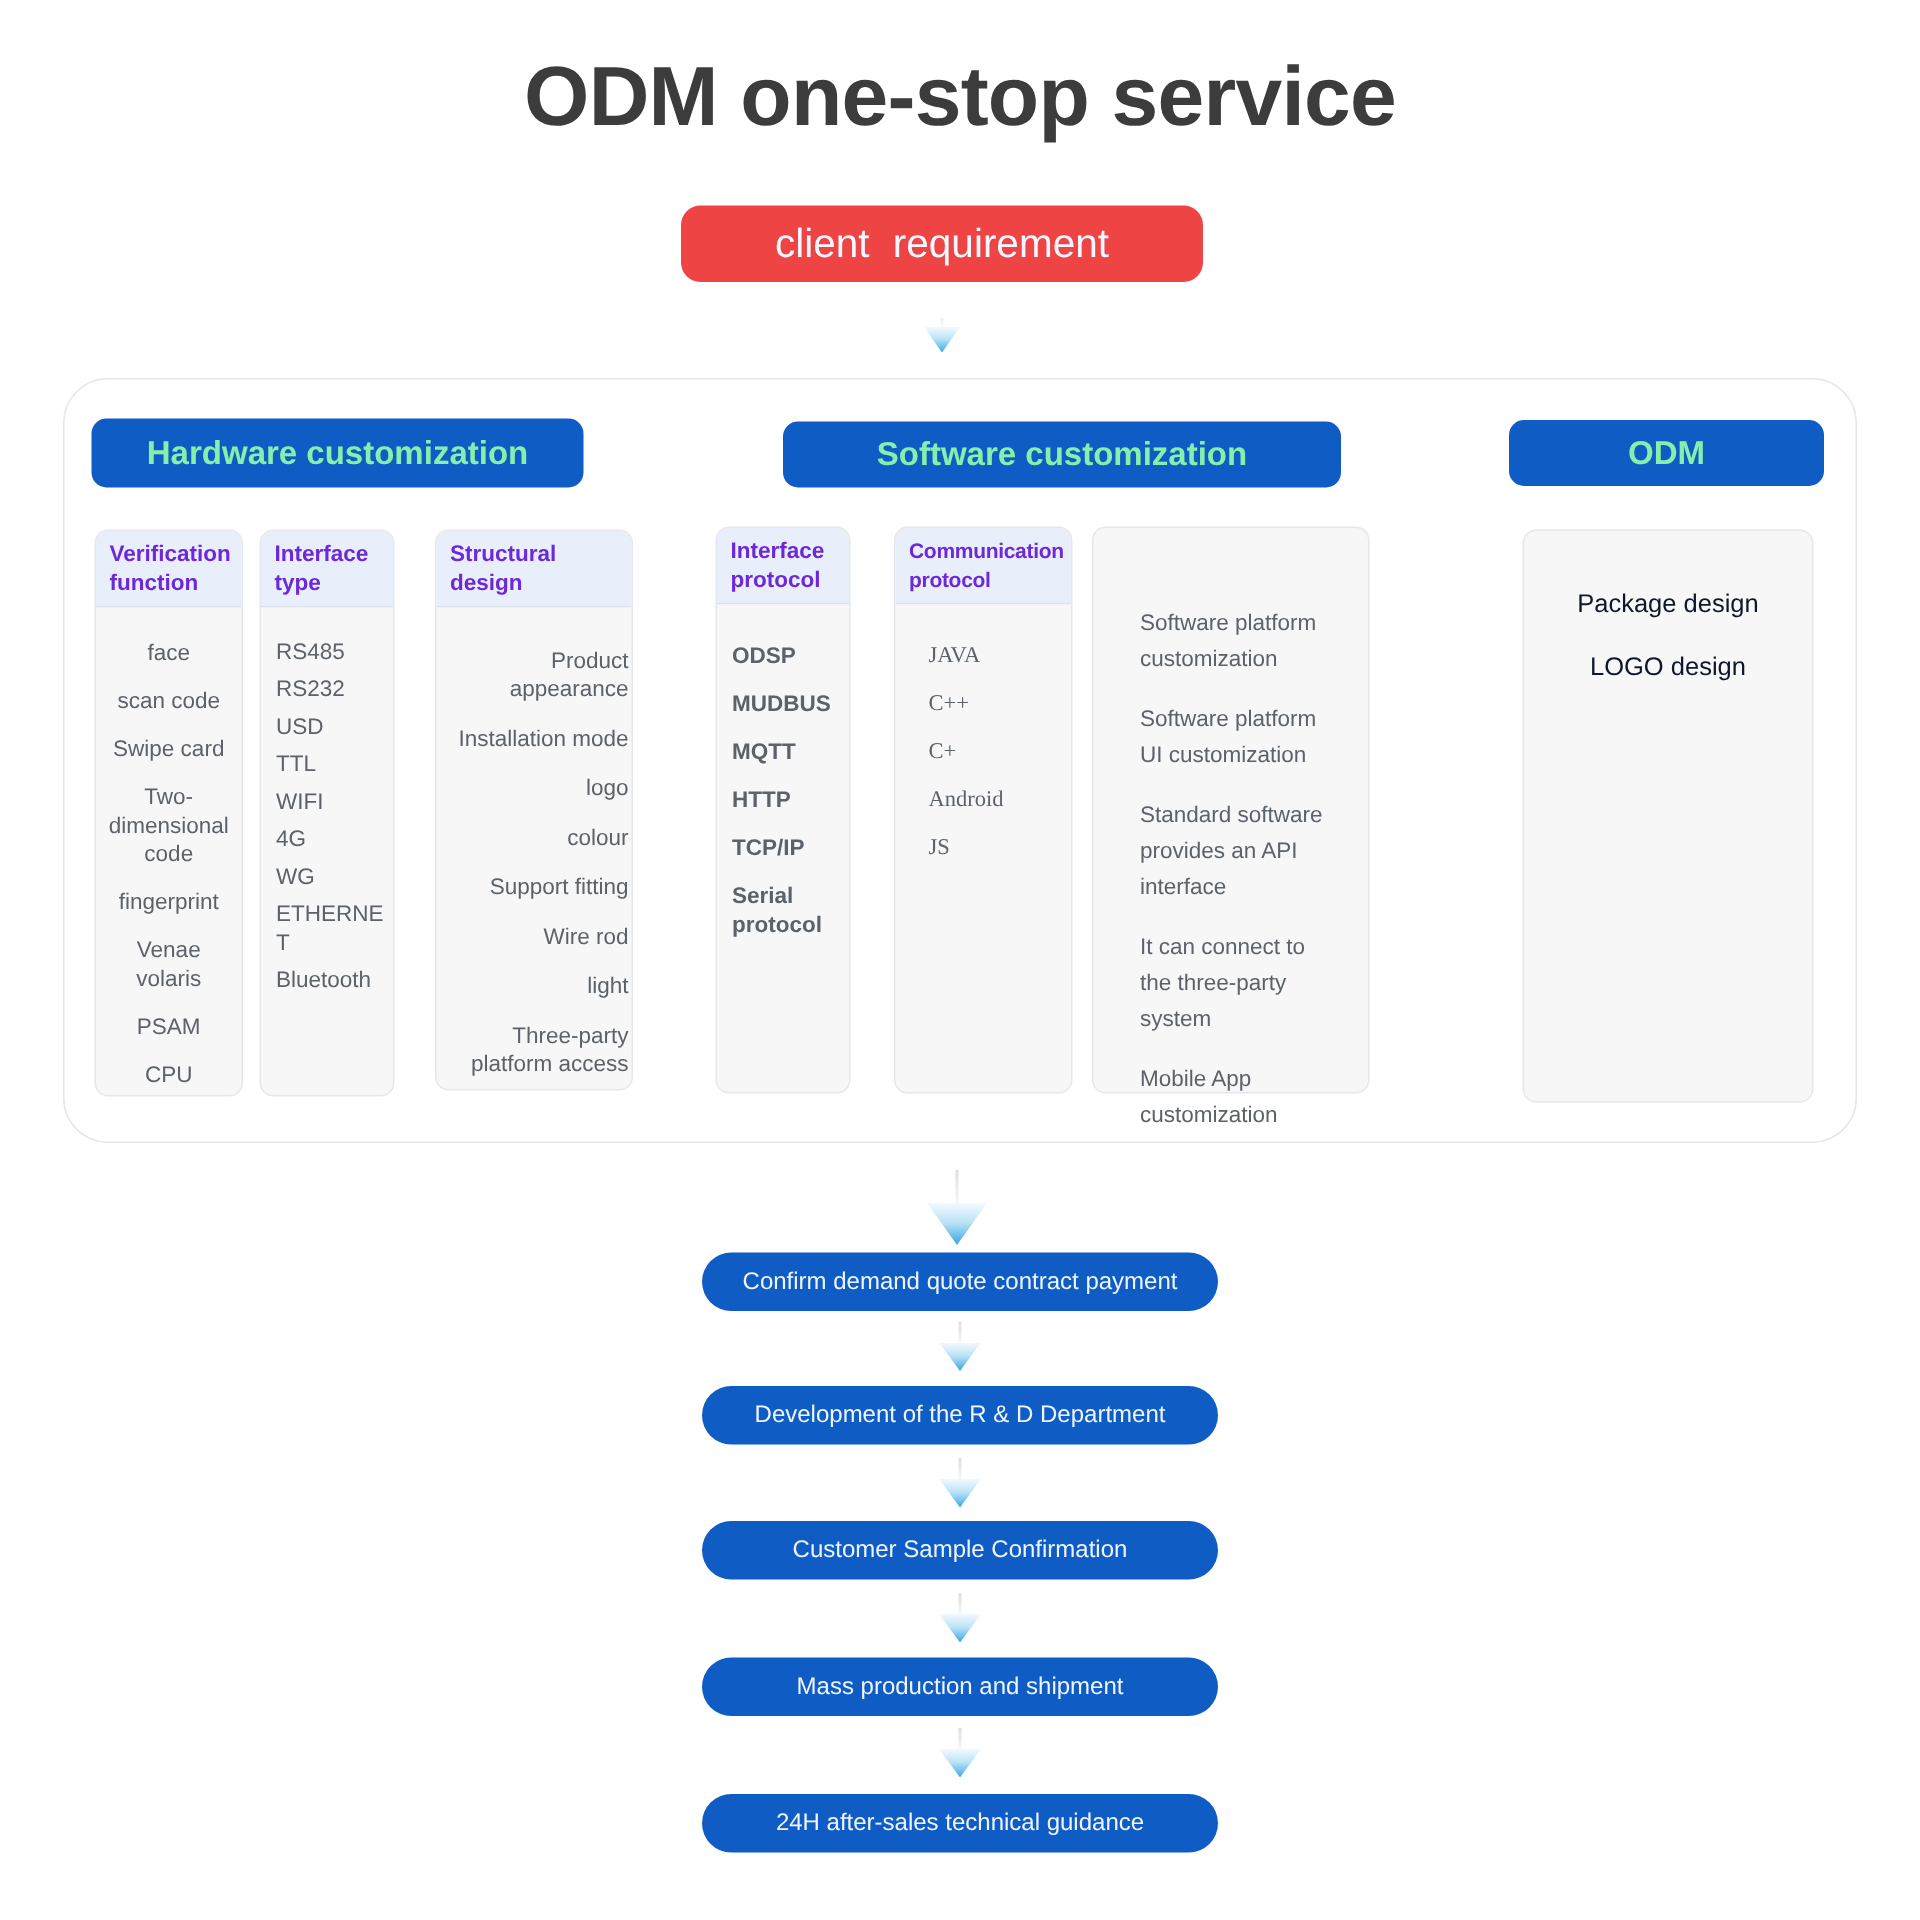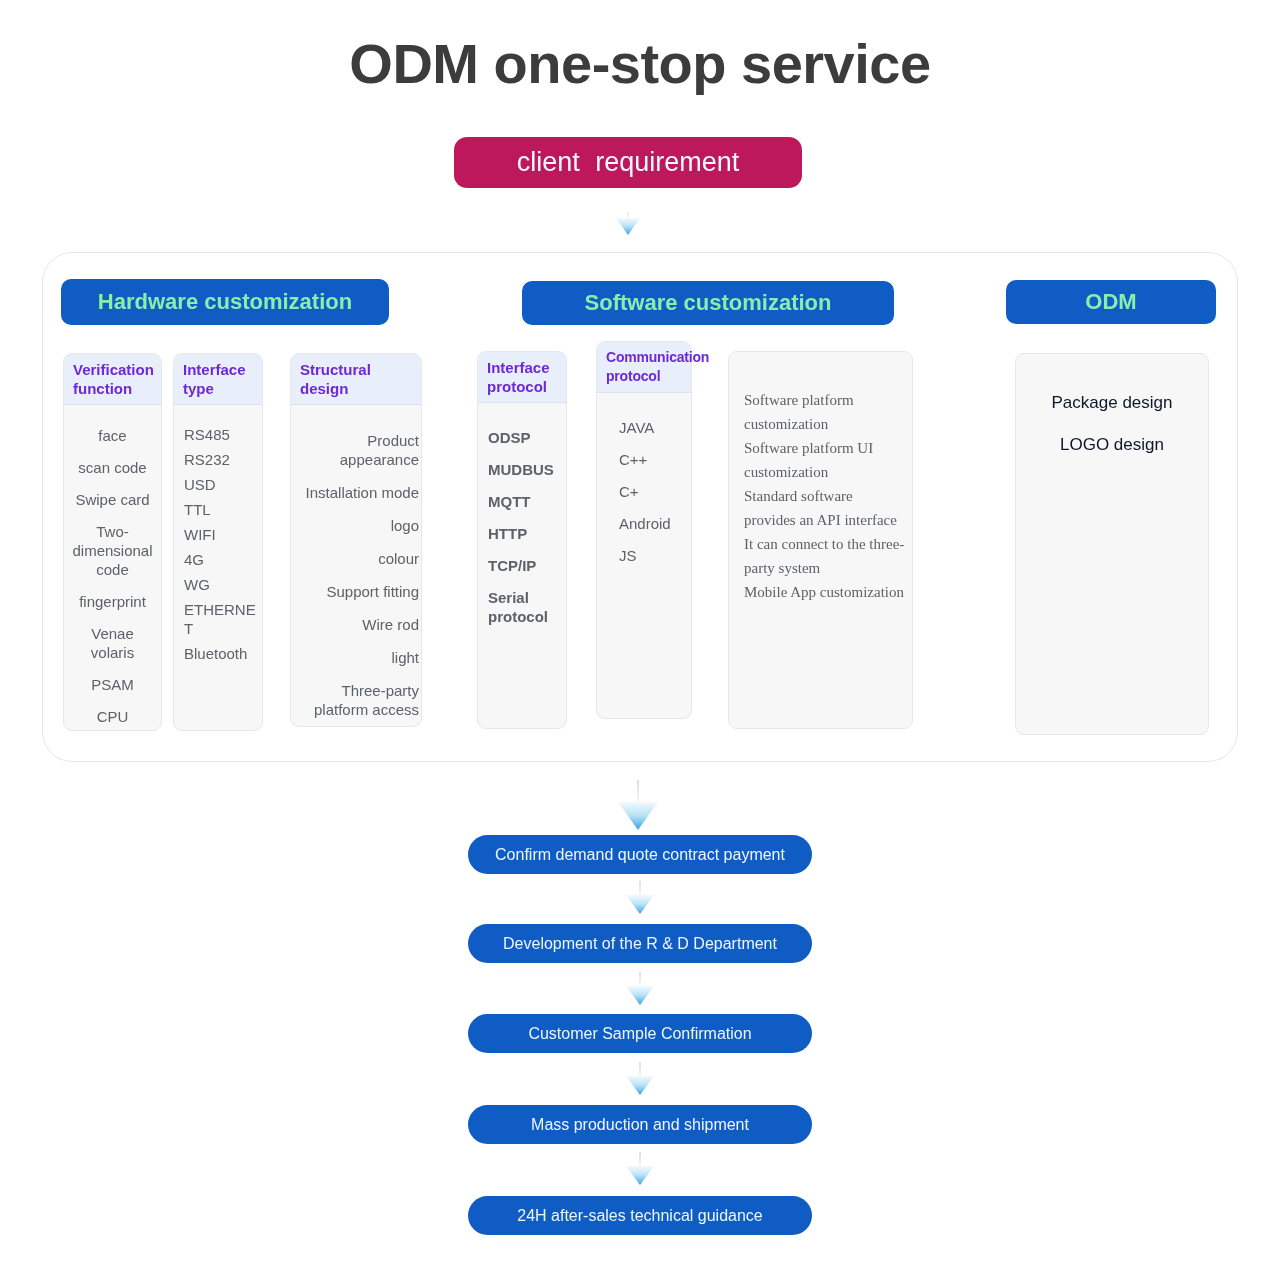--- a/index.html
+++ b/index.html
@@ -11,21 +11,21 @@
   }
 
   .title {
     position:absolute; top:32px; left:0; width:100%;
     text-align:center; font-size:56px; line-height:64px; font-weight:700;
     color:#3c3c3c; letter-spacing:-0.5px;
   }
 
   .btn-client {
     position:absolute; left:454px; top:137px; width:348px; height:51px;
-    background:#be185d; border-radius:13px;
+    background:#ef4444; border-radius:13px;
     color:#f0f7ff; font-size:27px; word-spacing:8px;
     display:flex; align-items:center; justify-content:center;text-align:center;
   }
 
   
   .arrow { position:absolute; display:flex; flex-direction:column; align-items:center; }
   .arrow-stem { width:2px; background:linear-gradient(180deg,#dedede 0%,#f6f6f6 100%); }
   .arrow-head { clip-path:polygon(0 0,100% 0,50% 100%);
     background:linear-gradient(180deg,#f4fafe 0%,#b9e2f6 48%,#36a5e6 100%); }
   .arrow-mini  .arrow-stem { height:6px;  opacity:.6; }
@@ -65,23 +65,23 @@
 
   .v-body  { padding:8px 4px; text-align:center; }
   .v-body  .card-item { margin:13px 0; }
   .i-body  { padding:14px 4px 14px 10px; text-align:left; }
   .i-body  .card-item { margin:6px 0; }
   .s-body  { padding:12px 2px; text-align:right; }
   .s-body  .card-item { margin:14px 0; }
   .ip-body { padding:12px 4px 12px 10px; text-align:left; }
   .ip-body .card-item { margin:13px 0;font-weight:bold; }
   .cp-body { padding:12px 4px 12px 22px; text-align:left; }
-  .cp-body .card-item { margin:13px 0; }
+  .cp-body .card-item { margin:13px 0;font-family:Liberation Serif, serif; }
   .sf-body { padding:36px 6px 0 15px; text-align:left; }
-  .sf-body .card-item { line-height:24px; margin:0;font-family:Liberation Serif, serif; }
+  .sf-body .card-item { line-height:24px; margin:16px; }
   .odm-body{ padding:38px 8px 0; text-align:center; }
   .odm-body .card-item { font-size:17px; line-height:22px; color:#0f172a; margin:0 0 20px; }
 
   
   .pill {
     position:absolute; left:468px; width:344px; height:39px;
     background:#0e5cc4; border-radius:20px;
     color:#eef5ff; font-size:16px;
     display:flex; align-items:center; justify-content:center;
   }
@@ -152,21 +152,21 @@
     <div class="card-body ip-body">
         <div class="card-item">ODSP</div>
         <div class="card-item">MUDBUS</div>
         <div class="card-item">MQTT</div>
         <div class="card-item">HTTP</div>
         <div class="card-item">TCP/IP</div>
         <div class="card-item">Serial protocol</div>
       </div>
   </div>
 
-  <div class="card" style="left:553px; top:88px; width:96px; height:378px;">
+  <div class="card" style="left:553px; top:98px; width:119px; height:378px;">
     <div class="card-header cp-header">Communication protocol</div>
     <div class="card-body cp-body">
         <div class="card-item">JAVA</div>
         <div class="card-item">C++</div>
         <div class="card-item">C+</div>
         <div class="card-item">Android</div>
         <div class="card-item">JS</div>
       </div>
   </div>
 

